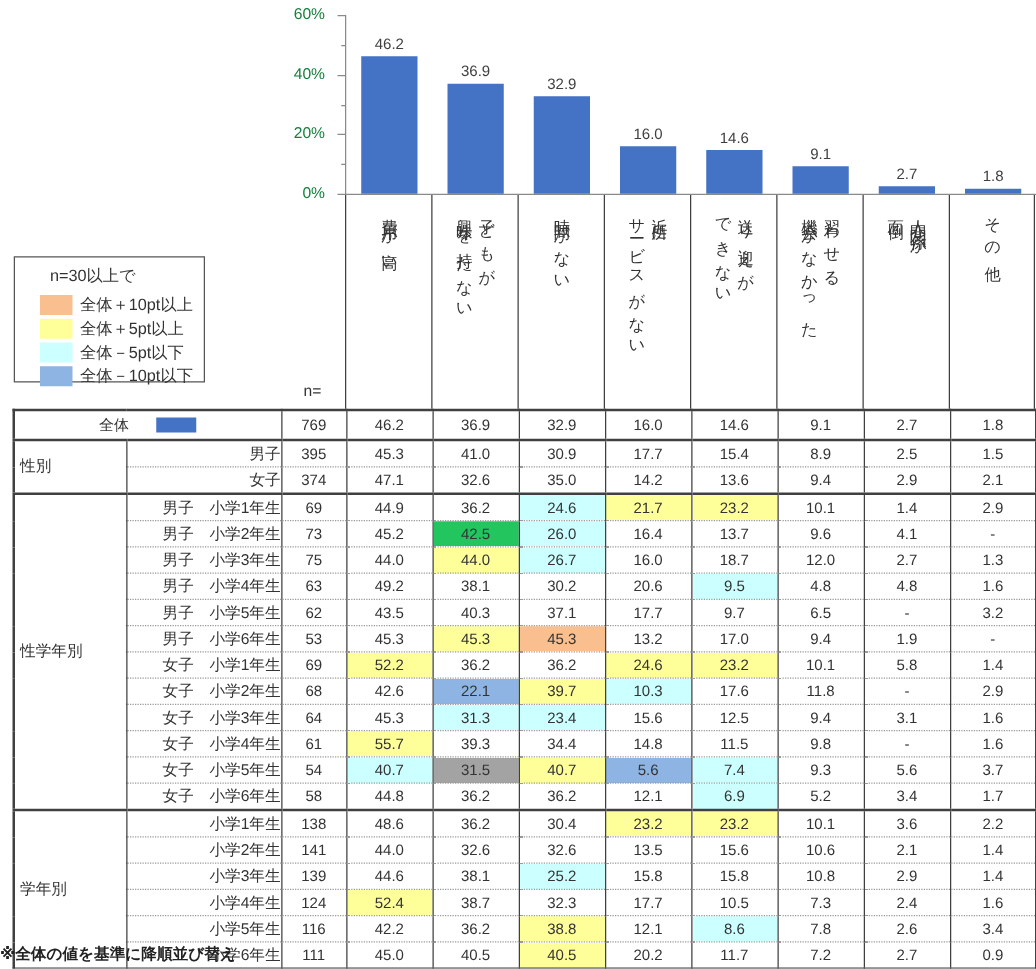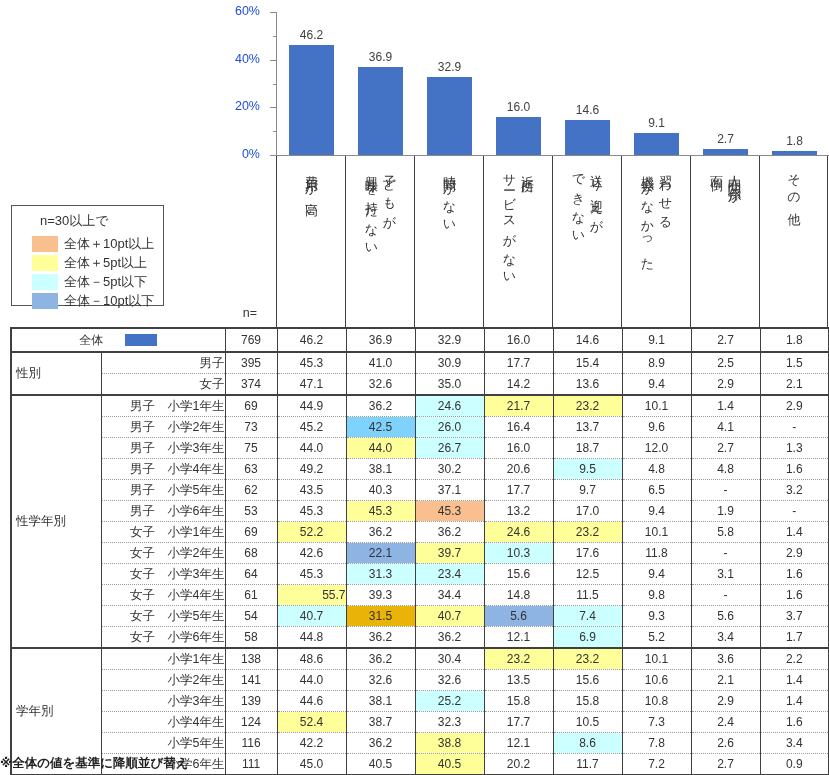--- a/index.html
+++ b/index.html
@@ -5,21 +5,21 @@
   html,body{margin:0;padding:0;background:#fff;}
   .canvas{position:relative;width:829px;height:775px;background:#fff;
     font-family:"Liberation Sans","DejaVu Sans",sans-serif;color:#404040;overflow:hidden;}
 
   
   .plot{position:absolute;left:276px;top:12px;width:552px;height:143px;
     border-left:1px solid #8a8a8a;border-bottom:1px solid #8a8a8a;}
   .bar{position:absolute;bottom:0;width:45px;}
   .barlabel{position:absolute;width:69px;text-align:center;font-size:12px;color:#404040;}
   .yaxis{position:absolute;left:0;top:12px;width:276px;height:143px;}
-  .ylab{position:absolute;right:16px;width:60px;text-align:right;font-size:12.5px;color:#1d4ed8;}
+  .ylab{position:absolute;right:16px;width:60px;text-align:right;font-size:12.5px;color:#15803d;}
   .tick{position:absolute;right:0;height:1px;background:#8a8a8a;}
   .tick.major{width:6px;}
   .tick.minor{width:3px;}
 
   
   .cats{position:absolute;left:276px;top:156px;width:552px;height:171px;display:flex;}
   .cat{width:69px;box-sizing:border-box;border-left:1px solid #404040;
     display:flex;justify-content:center;align-items:flex-start;padding-top:9px;}
   .cat:last-child{border-right:1px solid #404040;}
   .cat span{writing-mode:vertical-rl;white-space:pre-line;font-size:13px;
@@ -214,21 +214,21 @@
           <td class="val" style="background: rgb(255, 255, 153);">21.7</td>
           <td class="val" style="background: rgb(255, 255, 153);">23.2</td>
           <td class="val">10.1</td>
           <td class="val">1.4</td>
           <td class="val">2.9</td>
         </tr>
         <tr class="sep-dot">
           <td class="lbl">男子　小学2年生</td>
           <td class="ncol">73</td>
           <td class="val">45.2</td>
-          <td class="val" style="background: #7dd3fc; margin-top: 38px;">42.5</td>
+          <td class="val" style="background: #22c55e; margin-top: 38px;">42.5</td>
           <td class="val" style="background: rgb(204, 255, 255); margin-left: 40px;">26.0</td>
           <td class="val">16.4</td>
           <td class="val">13.7</td>
           <td class="val">9.6</td>
           <td class="val">4.1</td>
           <td class="val">-</td>
         </tr>
         <tr class="sep-dot">
           <td class="lbl">男子　小学3年生</td>
           <td class="ncol">75</td>
@@ -309,34 +309,34 @@
           <td class="val" style="background: rgb(204, 255, 255);">23.4</td>
           <td class="val">15.6</td>
           <td class="val">12.5</td>
           <td class="val">9.4</td>
           <td class="val">3.1</td>
           <td class="val">1.6</td>
         </tr>
         <tr class="sep-dot">
           <td class="lbl">女子　小学4年生</td>
           <td class="ncol">61</td>
-          <td class="val" style="background: rgb(255, 255, 153); text-align: right;">55.7</td>
+          <td class="val" style="background: rgb(255, 255, 153);">55.7</td>
           <td class="val">39.3</td>
           <td class="val">34.4</td>
           <td class="val">14.8</td>
           <td class="val">11.5</td>
           <td class="val">9.8</td>
           <td class="val">-</td>
           <td class="val">1.6</td>
         </tr>
         <tr class="sep-dot">
           <td class="lbl">女子　小学5年生</td>
           <td class="ncol">54</td>
           <td class="val" style="background: rgb(204, 255, 255);">40.7</td>
-          <td class="val" style="background: #eab308;">31.5</td>
+          <td class="val" style="background: #a3a3a3;">31.5</td>
           <td class="val" style="background: rgb(255, 255, 153);">40.7</td>
           <td class="val" style="background: rgb(141, 180, 226);">5.6</td>
           <td class="val" style="background: rgb(204, 255, 255);">7.4</td>
           <td class="val">9.3</td>
           <td class="val">5.6</td>
           <td class="val">3.7</td>
         </tr>
         <tr class="sep-dot">
           <td class="lbl">女子　小学6年生</td>
           <td class="ncol">58</td>

